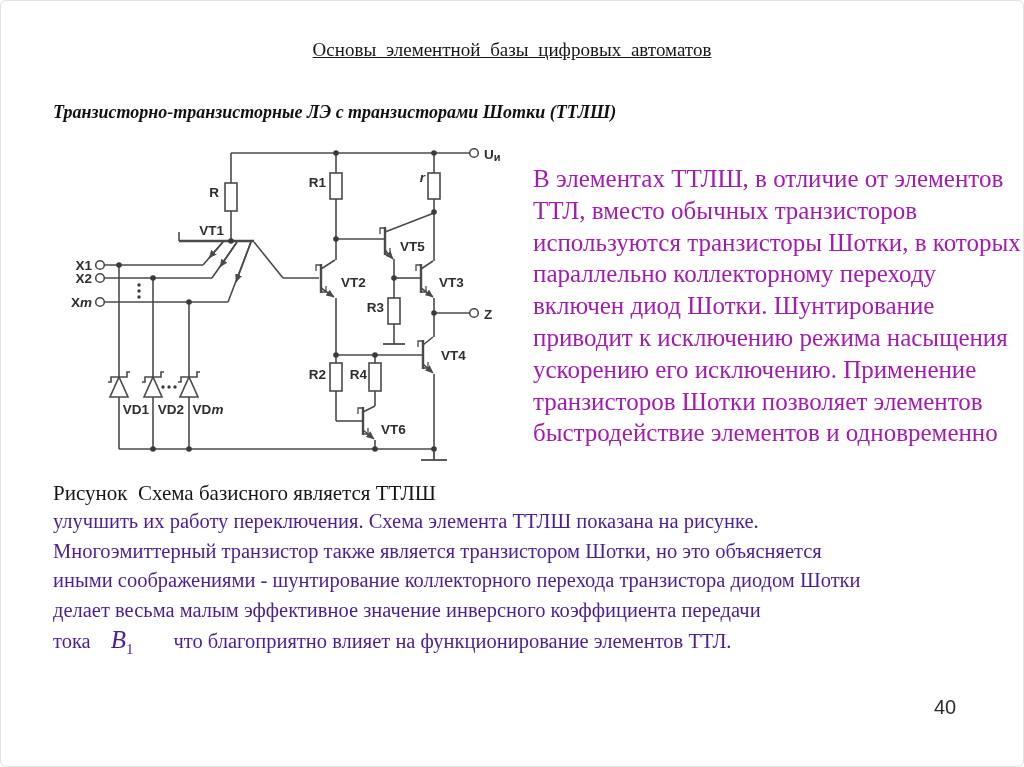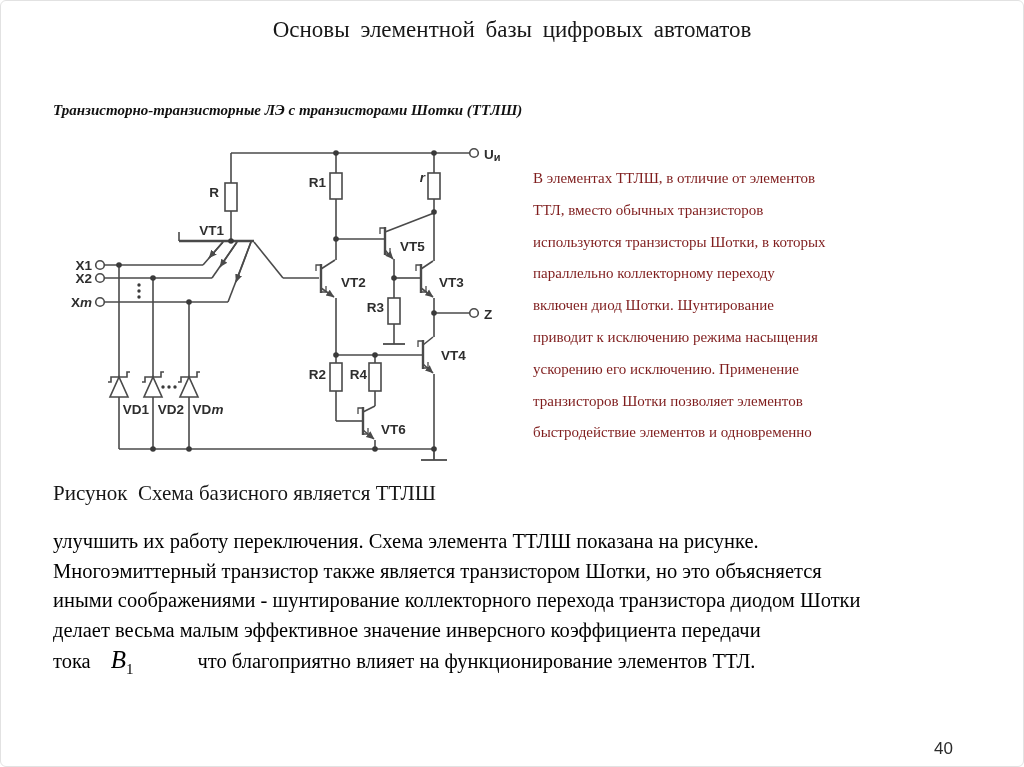--- a/index.html
+++ b/index.html
@@ -3,43 +3,43 @@
 <meta charset="utf-8">
 <style>
   html,body { margin:0; padding:0; }
   body {
     width:1024px; height:767px; position:relative; overflow:hidden;
     background:#ffffff; color:#1c1c1c;
     font-family:"Liberation Serif", serif;
   }
   .slide { position:absolute; inset:0; border:1px solid #e2e2e2; border-radius:6px; background:#ffffff; }
   .title {
-    position:absolute; top:16px; left:0; right:0; text-align:center;
-    font-size:23px; word-spacing:5px; color:#181818;
+    position:absolute; top:38px; left:0; right:0; text-align:center;
+    font-size:19px; word-spacing:5px; color:#181818;text-decoration:underline;
   }
   .subtitle {
     position:absolute; top:101px; left:52px;
-    font-size:15px; font-weight:bold; font-style:italic; color:#111;
+    font-size:18px; font-weight:bold; font-style:italic; color:#111;
   }
   .circuit { position:absolute; left:55px; top:135px; }
   .circuit text { font-family:"Liberation Sans", sans-serif; font-weight:700; font-size:13.5px; fill:#2e2e2e; }
   .caption {
     position:absolute; left:52px; top:480px; font-size:21px; white-space:pre; color:#161616;
   }
-  .right-text { position:absolute; left:532px; top:162px; font-size:15px; color:#7f1d1d; }
+  .right-text { position:absolute; left:532px; top:162px; font-size:25px; color:#a21caf; }
   .right-text .tline { height:31.8px; line-height:31.8px; white-space:nowrap; }
-  .bottom-text { position:absolute; left:52px; top:526px; font-size:20.5px; color:#000000; }
+  .bottom-text { position:absolute; left:52px; top:506px; font-size:20.5px; color:#4c1d95; }
   .bottom-text .tline { height:29.5px; line-height:29.5px; white-space:nowrap; }
   .formula-line { display:flex; align-items:baseline;text-align:center; }
   .formula-symbol { font-style:italic; font-size:25px; margin-left:20px; }
   .formula-sub { font-size:15px; position:relative; top:6px; }
-  .formula-suffix { margin-left:64px; }
+  .formula-suffix { margin-left:40px; }
   .page-number {
-    position:absolute; left:933px; top:695px; font-size:17px;
-    font-family:"Liberation Sans", sans-serif; color:#2b2b2b;margin-top:43px;
+    position:absolute; left:933px; top:695px; font-size:20px;
+    font-family:"Liberation Sans", sans-serif; color:#2b2b2b;
   }
 </style>
 </head>
 <body>
 
 <div class="slide">
 
   <div class="title">Основы элементной базы цифровых автоматов</div>
   <div class="subtitle">Транзисторно-транзисторные ЛЭ с транзисторами Шотки (ТТЛШ)</div>
 

